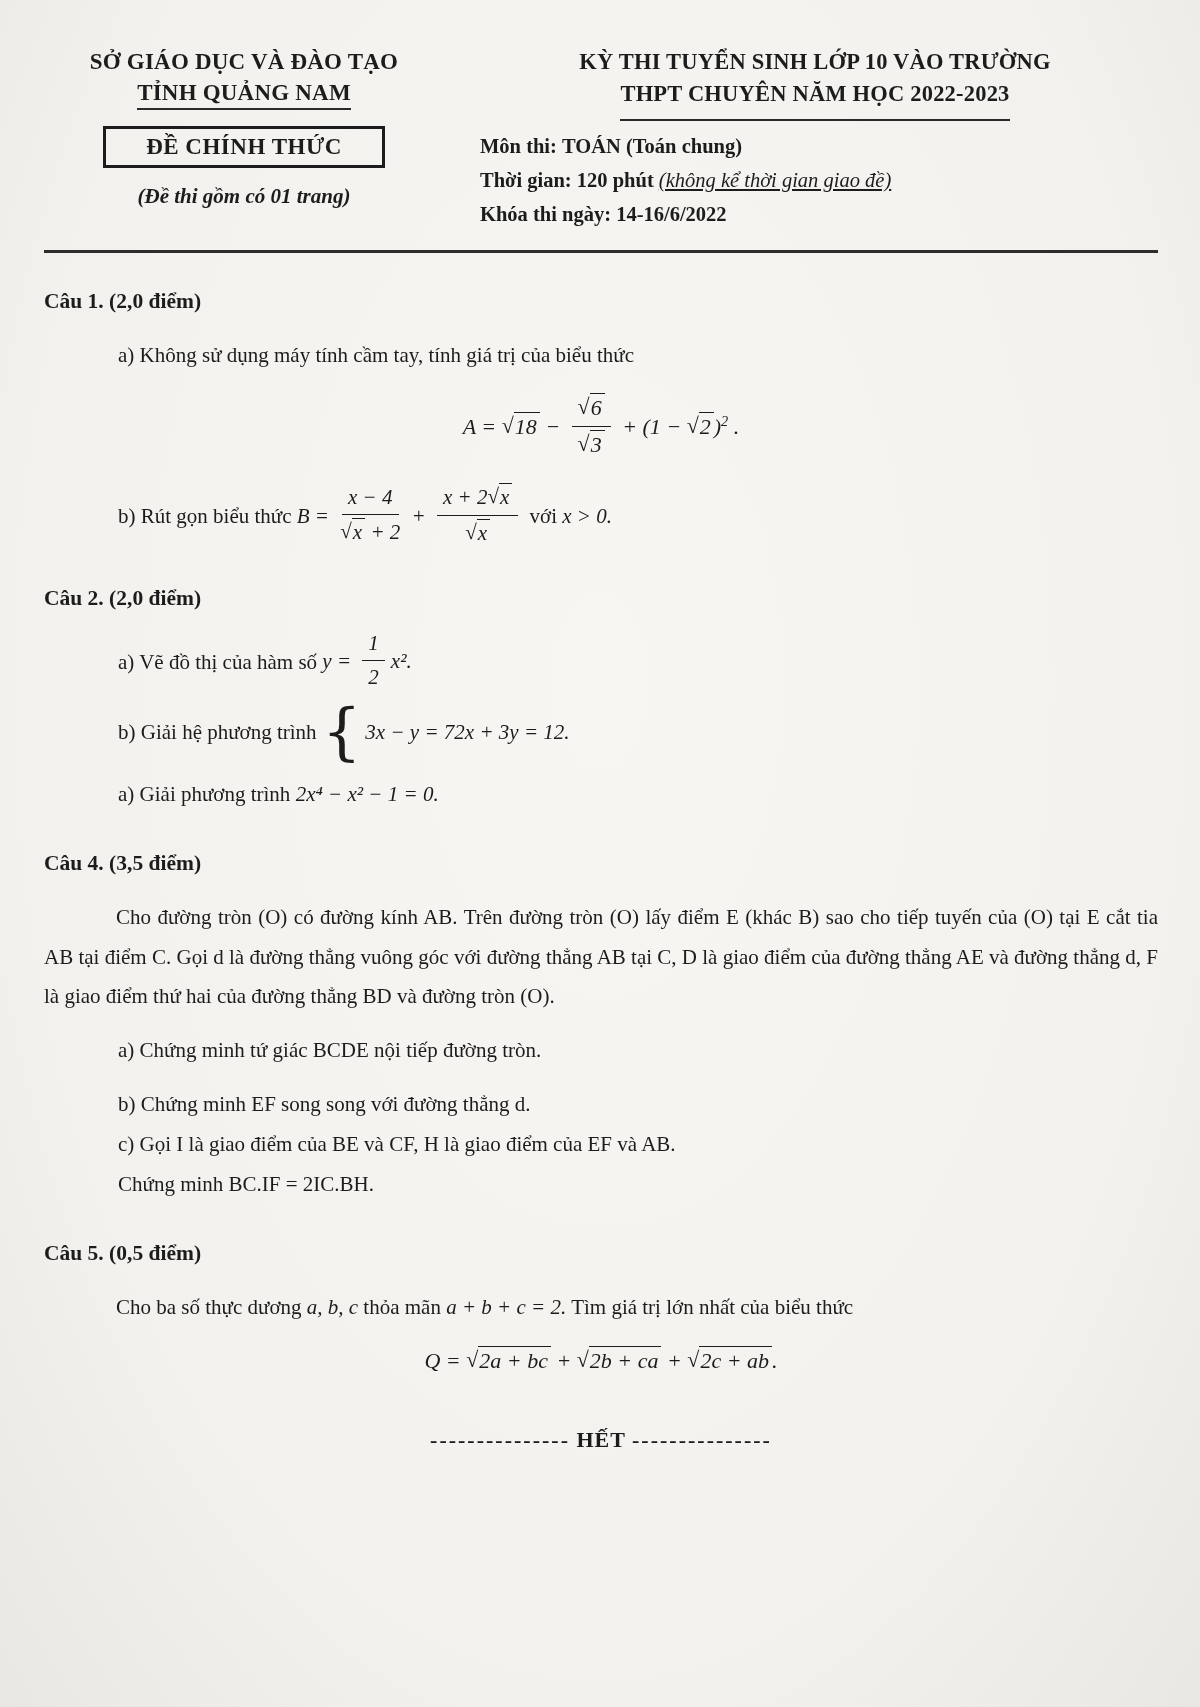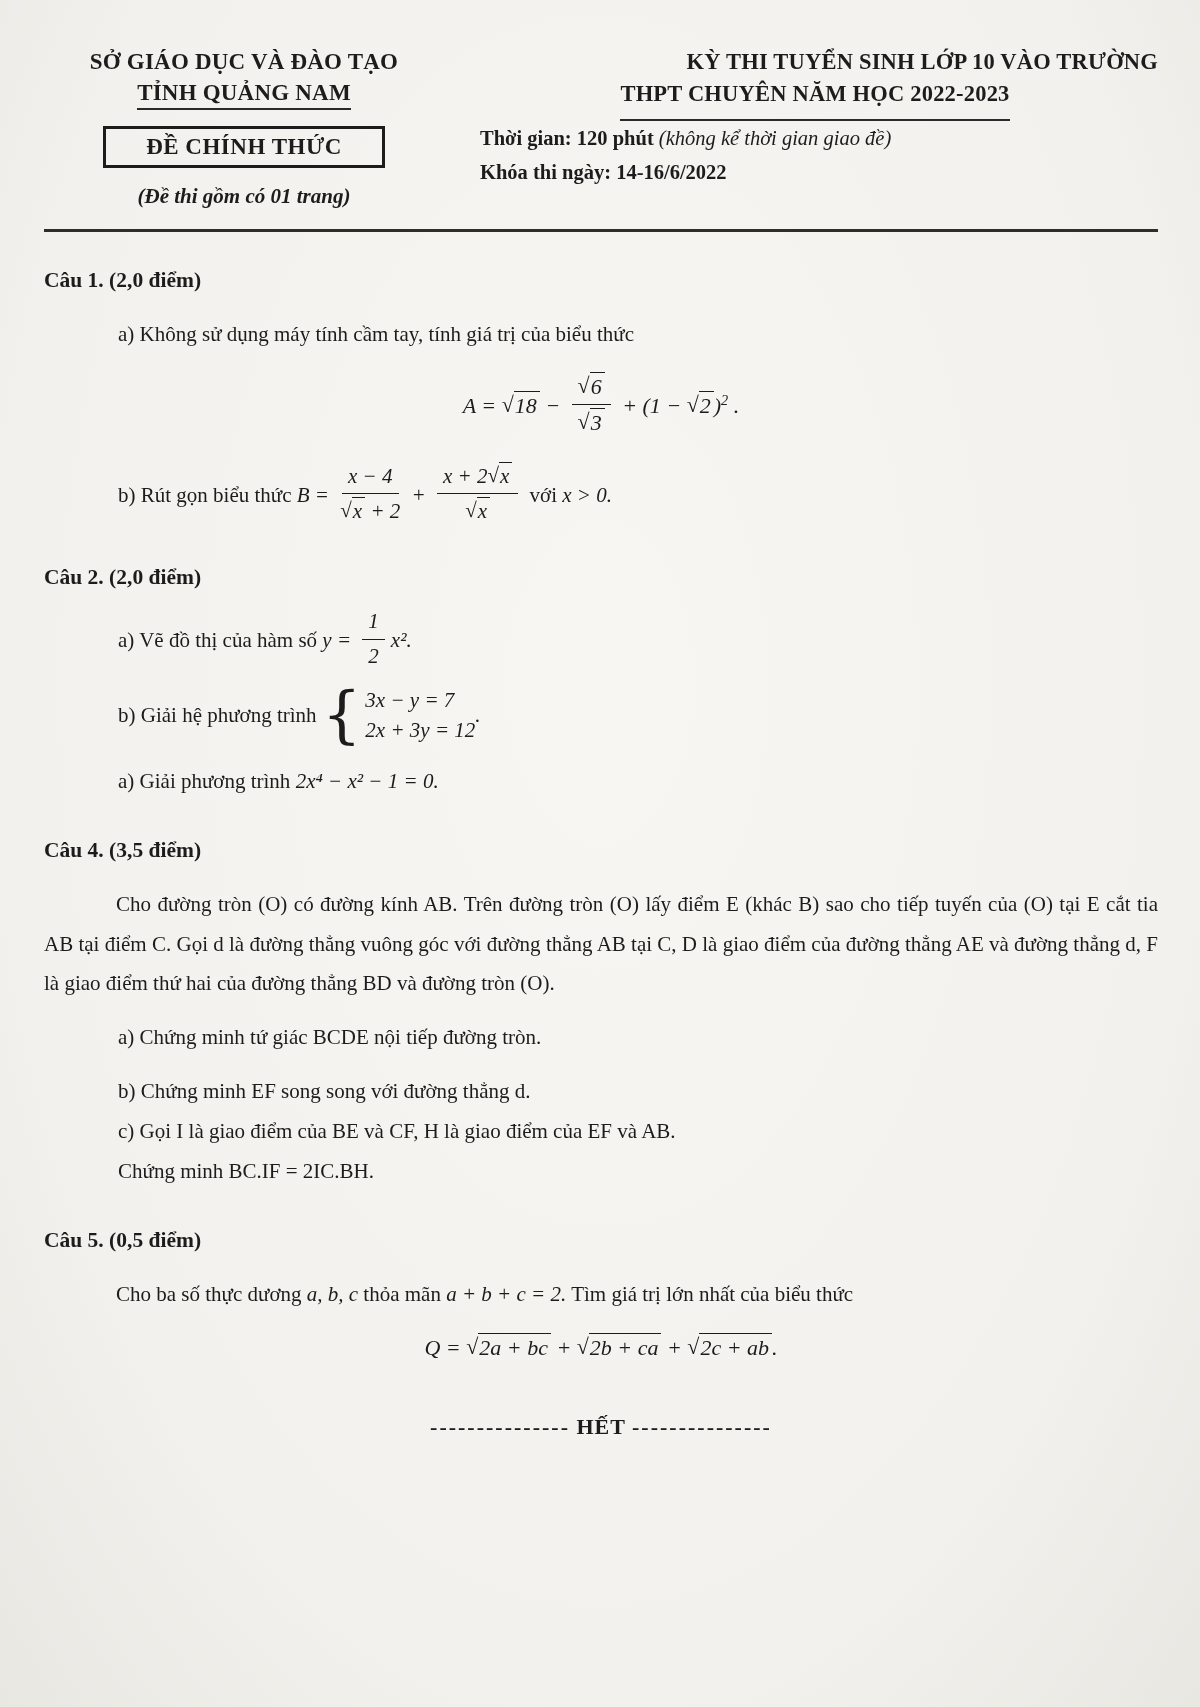--- a/index.html
+++ b/index.html
@@ -23,26 +23,26 @@
   .header-left { width:400px; text-align:center; flex-shrink:0; }
   .h-org { font-size:23px; font-weight:700; line-height:1.35; letter-spacing:0.2px; }
   .h-org-2 { display:inline-block; border-bottom:2px solid #2a2a2a; }
   .official-box {
     display:inline-block; border:3px solid #1c1c1c; padding:5px 40px;
     font-size:23px; font-weight:700; margin-top:16px; letter-spacing:0.5px;
   }
   .page-note { font-size:21px; font-style:italic; font-weight:600; margin-top:16px; }
 
   .header-right { flex:1; padding-left:28px; }
-  .exam-title { font-size:22.5px; font-weight:700; text-align:right; line-height:1.4; letter-spacing:0.2px; }
+  .exam-title { font-size:22.5px; font-weight:700; text-align:center; line-height:1.4; letter-spacing:0.2px; }
   .exam-title-2 { display:inline-block; border-bottom:2px solid #2a2a2a; padding-bottom:10px; }
   .exam-title-2-wrap { text-align:center; }
   .exam-info { font-size:20.5px; margin-top:10px; padding-left:8px; line-height:1.55; }
   .exam-info:first-of-type { margin-top:14px; }
-  .exam-info .note { font-style:italic; font-weight:400; }
+  .exam-info .note { font-style:italic; font-weight:400;text-decoration:underline; }
 
   .divider { border-top:3px solid #2e2d2b; margin:20px 0 6px 0; }
 
   
   .content { font-size:21px; line-height:1.9; }
   .q-title { font-size:21.5px; font-weight:700; margin-top:28px; }
   .q-item { padding-left:74px; margin-top:14px; }
   .q-par { text-indent:72px; margin-top:14px; text-align:justify; }
 
   
@@ -57,21 +57,21 @@
   .frac {
     display:inline-flex; flex-direction:column; align-items:center;
     vertical-align:middle; margin:0 6px; line-height:1.3; text-align:center;
     transform:translateY(-3px);
   }
   .frac .num { border-bottom:1.7px solid #1c1c1c; padding:0 6px 3px 6px; }
   .frac .den { padding-top:3px; }
 
   .system { display:inline-flex; align-items:center; vertical-align:middle; transform:translateY(-2px); }
   .system .brace { font-style:normal; font-size:62px; line-height:0.85; font-weight:400; margin-right:4px; font-family:"DejaVu Serif", serif; }
-  .system .eqs { display:flex; flex-direction:column; text-align:left; line-height:1.45; }
+  .system .eqs { display:flex; text-align:left; line-height:1.45; }
 
   
   .end-line { text-align:center; font-weight:700; font-size:22px; margin-top:46px; letter-spacing:1px; }
   .end-line .dash { letter-spacing:2px; font-weight:700; }
 </style>
 </head>
 <body>
 
 <div class="page">
 
@@ -82,20 +82,24 @@
       <div>
         <span class="official-box">ĐỀ CHÍNH THỨC</span>
       </div>
       <div class="page-note">(Đề thi gồm có 01 trang)</div>
     </div>
 
     <div class="header-right">
       <div class="exam-title">KỲ THI TUYỂN SINH LỚP 10 VÀO TRƯỜNG</div>
       <div class="exam-title exam-title-2-wrap">
         <span class="exam-title-2">THPT CHUYÊN NĂM HỌC 2022-2023</span>
+      </div>
+      <div class="exam-info">
+        <span class="bold">Môn thi:</span>
+        <span class="bold">TOÁN (Toán chung)</span>
       </div>
       <div class="exam-info" style="margin-top:2px;">
         <span class="bold">Thời gian:</span>
         <span class="bold">120 phút</span>
         <span class="note">(không kể thời gian giao đề)</span>
       </div>
       <div class="exam-info" style="margin-top:2px;">
         <span class="bold">Khóa thi ngày:</span>
         <span class="bold">14-16/6/2022</span>
       </div>

